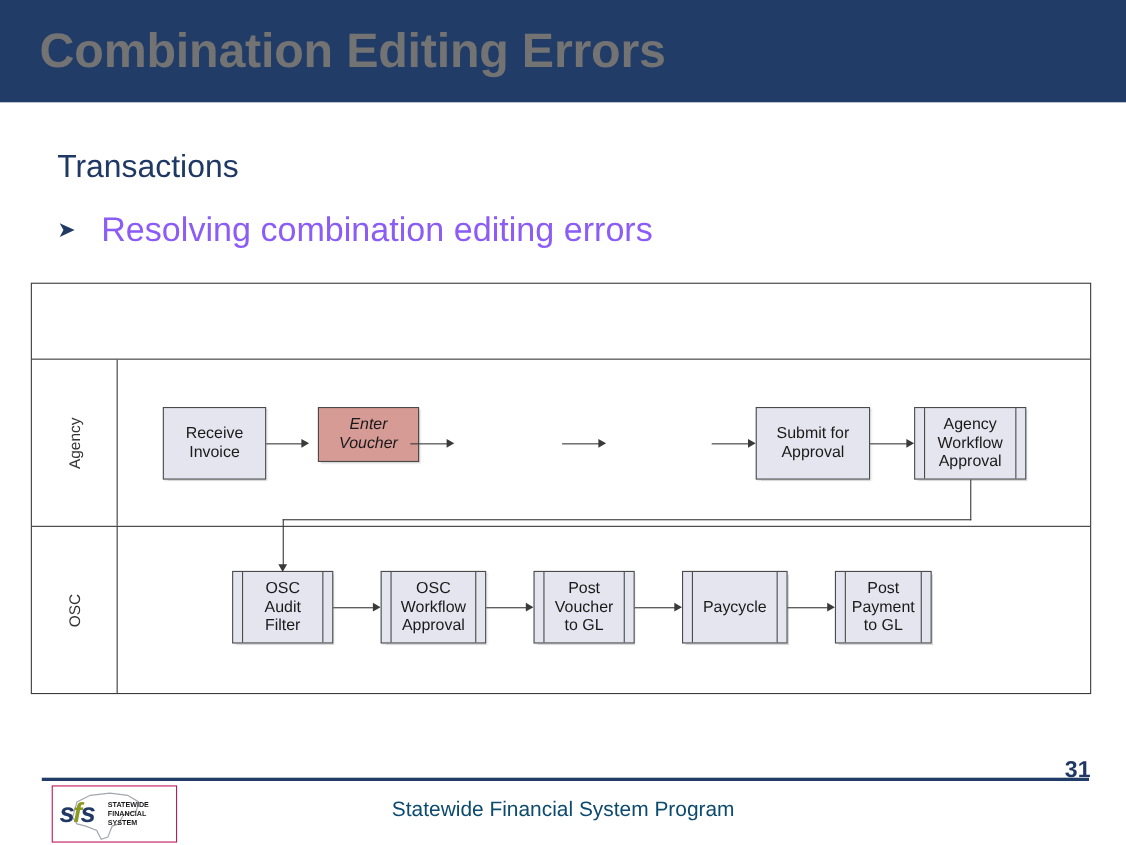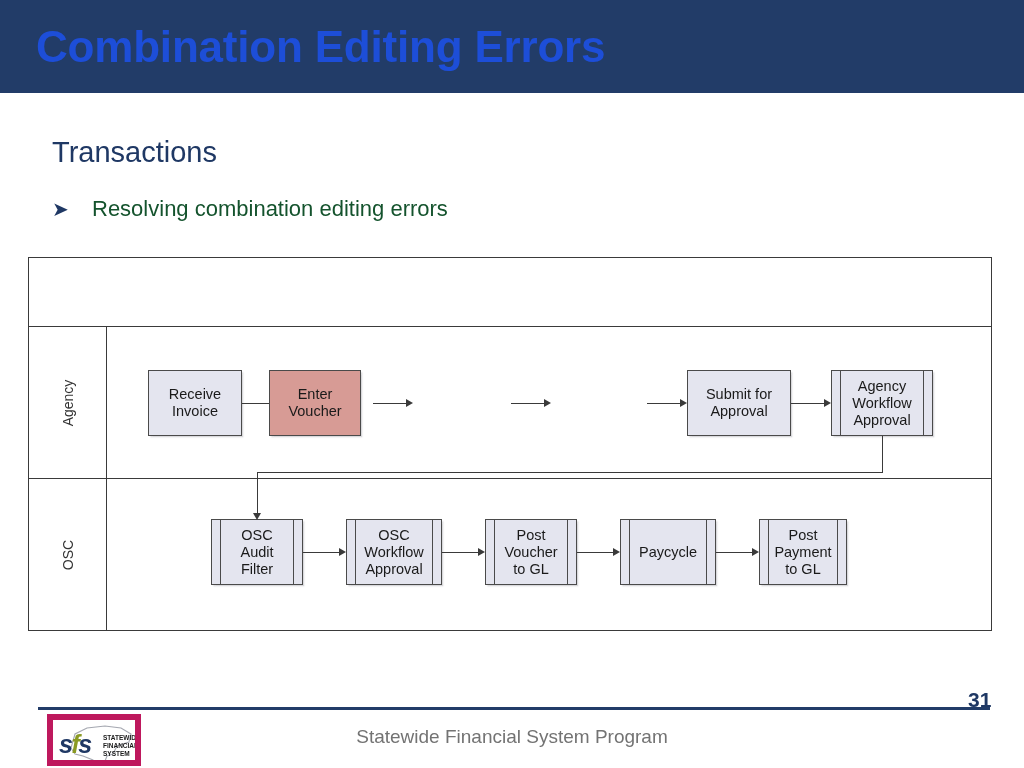--- a/index.html
+++ b/index.html
@@ -23,21 +23,21 @@
     width: 1024px;
     height: 93px;
     background: #223c68;
   }
   #title-text {
     position: absolute;
     left: 36px;
     top: 22px;
     font-size: 44px;
     font-weight: bold;
-    color: #1d4ed8;
+    color: #737373;
     letter-spacing: -0.2px;
     white-space: nowrap;
   }
   #title-underbar {
     position: absolute;
     left: 0; top: 93px;
     width: 1024px;
     height: 6px;
     background: linear-gradient(to bottom, #8a94ad 0%, #6d7race 18%, #9aa2b6 45%, #cfd4df 75%, #ffffff 100%);
   }
@@ -58,22 +58,22 @@
     display: flex;
     align-items: flex-start;
   }
   #bullet-marker {
     font-size: 20px;
     color: #1f3864;
     width: 40px;
     line-height: 30px;
   }
   #bullet-text {
-    font-size: 22px;
-    color: #14532d;
+    font-size: 31px;
+    color: #8b5cf6;
     line-height: 30px;
     white-space: nowrap;
   }
 
   
   #diagram {
     position: absolute;
     left: 28px;
     top: 257px;
     width: 964px;
@@ -201,23 +201,23 @@
     left: 38px;
     top: 707px;
     width: 952px;
     height: 3px;
     background: #223c68;
   }
   #logo {
     position: absolute;
     left: 47px;
     top: 714px;
-    width: 94px;
+    width: 114px;
     height: 52px;
-    border: 6px solid #be185d;
+    border: 1px solid #be185d;
     background: #ffffff;
     box-sizing: border-box;
     overflow: hidden;
   }
   #logo-sfs {
     position: absolute;
     left: 6px; top: 12px;
     font-size: 25px;
     font-weight: bold;
     font-style: italic;
@@ -243,21 +243,21 @@
     z-index: 1;
     opacity: 0.55;
   }
   #footer-center {
     position: absolute;
     left: 0;
     top: 726px;
     width: 1024px;
     text-align: center;
     font-size: 19px;
-    color: #737373;
+    color: #0c4a6e;
   }
   #page-number {
     position: absolute;
     left: 968px;
     top: 688px;
     font-size: 21px;
     font-weight: bold;
     color: #1f3864;
   }
 </style>
@@ -285,21 +285,21 @@
       <span class="lane-label">Agency</span>
     </div>
     <div class="lane-body">
 
       <div class="node" style="left:41px; top:43px; width:94px; height:66px;">
         <span class="label">Receive<br>Invoice</span>
       </div>
       <div class="conn h" style="left:135px; top:76px; width:33px;"></div>
       <div class="arrow-r" style="left:167px; top:71.5px;"></div>
 
-      <div class="node highlight" style="left:162px; top:43px; width:92px; height:66px;">
+      <div class="node highlight" style="left:182px; top:43px; width:92px; height:50px;font-style:italic;">
         <span class="label">Enter<br>Voucher</span>
       </div>
       <div class="conn h" style="left:266px; top:76px; width:34px;"></div>
       <div class="arrow-r" style="left:299px; top:71.5px;"></div>
 
       <div class="conn h" style="left:404px; top:76px; width:34px;"></div>
       <div class="arrow-r" style="left:437px; top:71.5px;"></div>
 
       <div class="conn h" style="left:540px; top:76px; width:34px;"></div>
       <div class="arrow-r" style="left:573px; top:71.5px;"></div>

